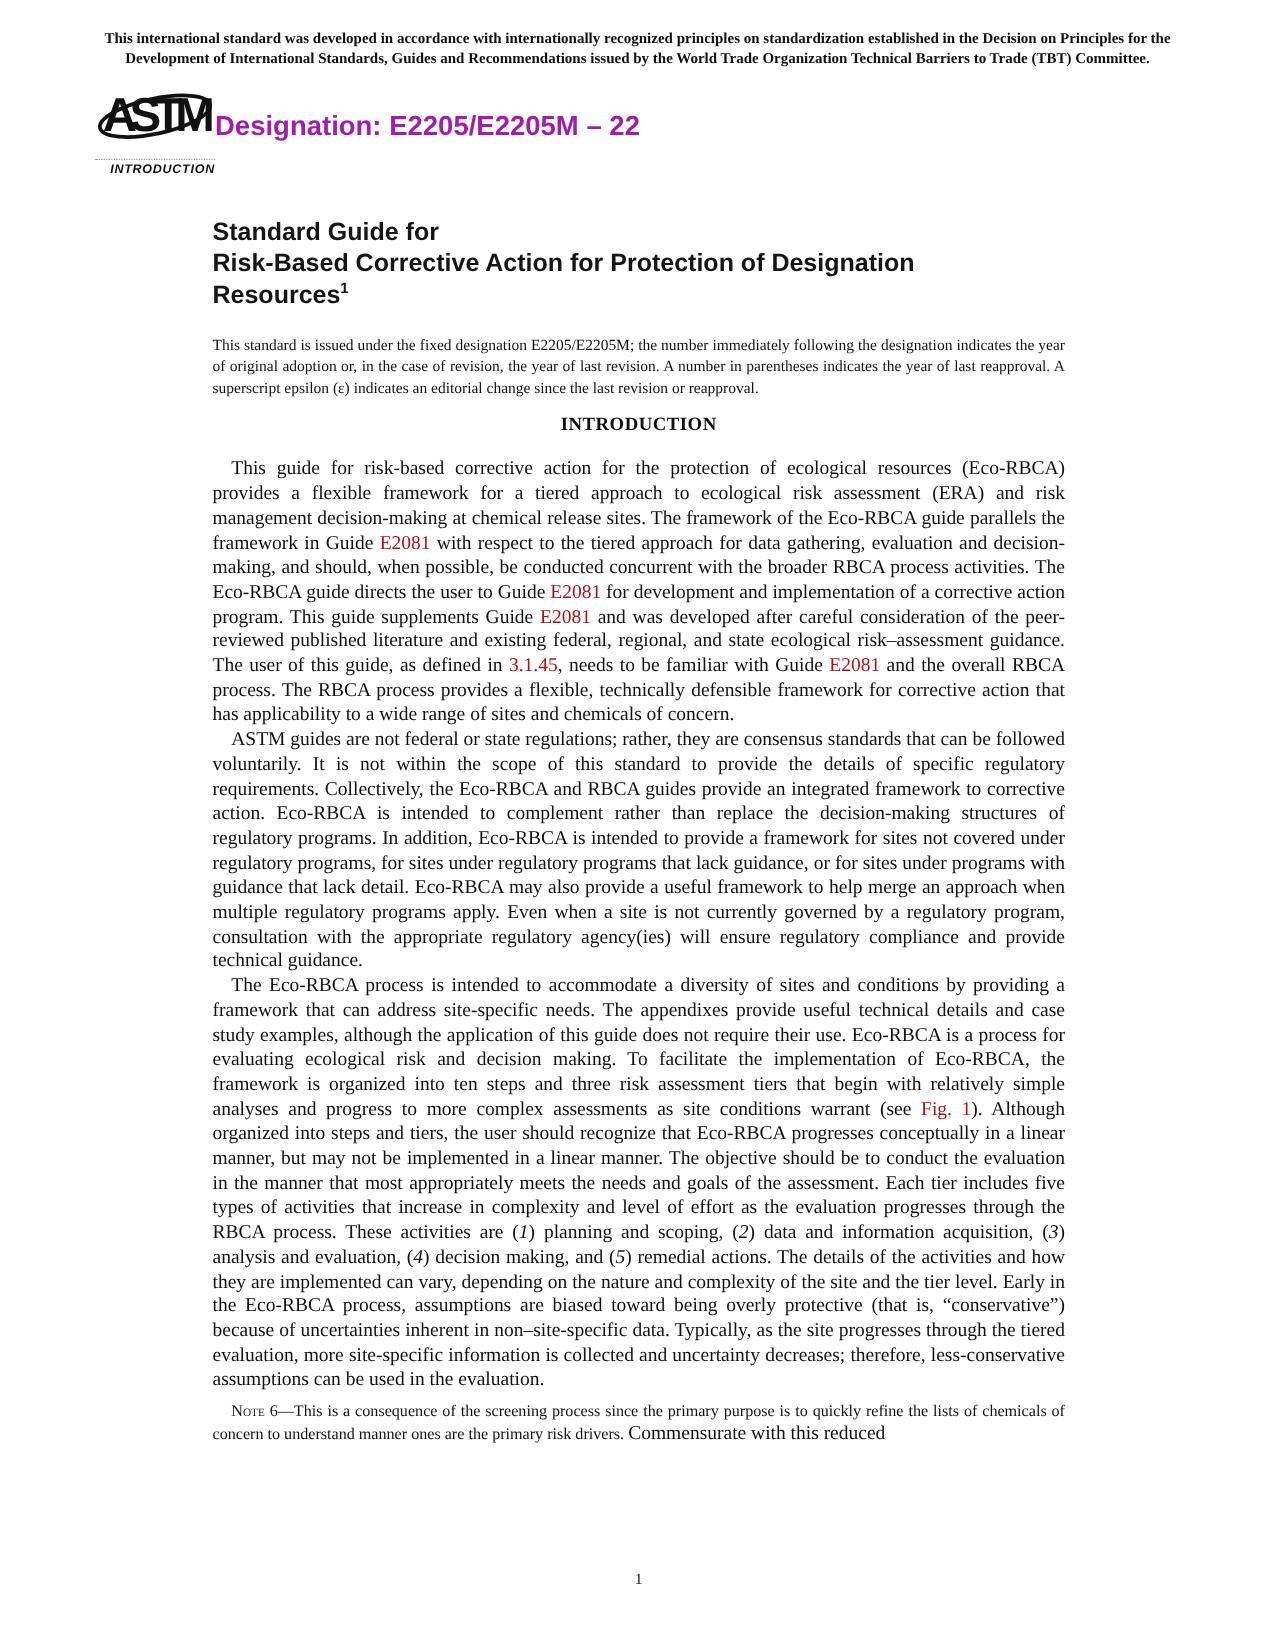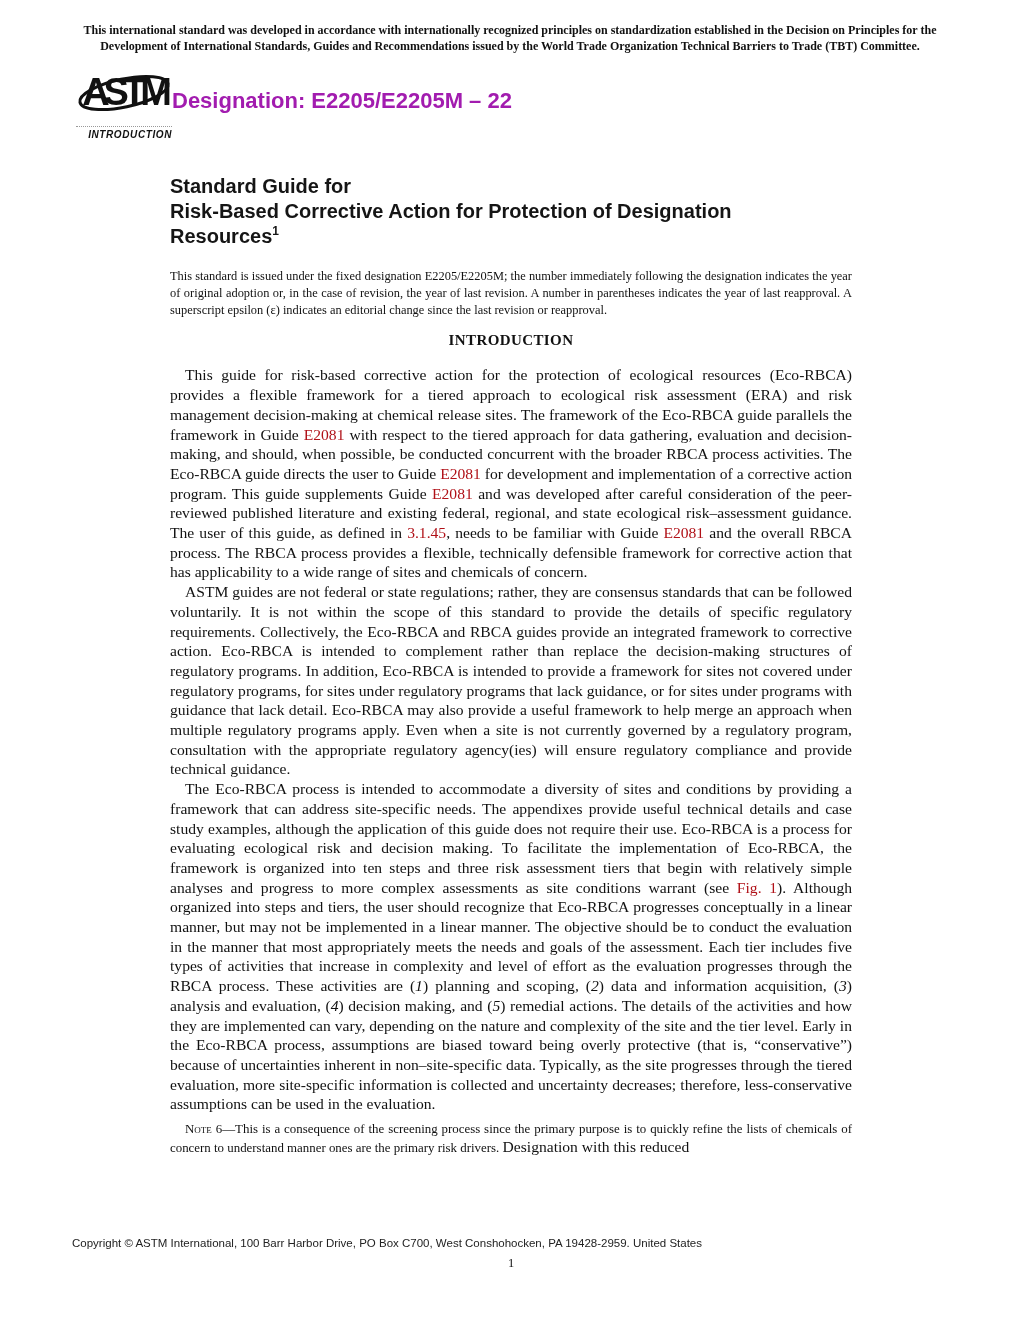--- a/index.html
+++ b/index.html
@@ -108,22 +108,21 @@
     </h1>
 
     <div class="issuance">This standard is issued under the fixed designation E2205/E2205M; the number immediately following the designation indicates the year of original adoption or, in the case of revision, the year of last revision. A number in parentheses indicates the year of last reapproval. A superscript epsilon (ε) indicates an editorial change since the last revision or reapproval.</div>
 
     <h2 class="intro-heading">INTRODUCTION</h2>
 
     <div class="body-text">
       <p class="para"><span>This guide for risk-based corrective action for the protection of ecological resources (Eco-RBCA) provides a flexible framework for a tiered approach to ecological risk assessment (ERA) and risk management decision-making at chemical release sites. The framework of the Eco-RBCA guide parallels the framework in Guide </span><span class="seg-link">E2081</span><span> with respect to the tiered approach for data gathering, evaluation and decision-making, and should, when possible, be conducted concurrent with the broader RBCA process activities. The Eco-RBCA guide directs the user to Guide </span><span class="seg-link">E2081</span><span> for development and implementation of a corrective action program. This guide supplements Guide </span><span class="seg-link">E2081</span><span> and was developed after careful consideration of the peer-reviewed published literature and existing federal, regional, and state ecological risk–assessment guidance. The user of this guide, as defined in </span><span class="seg-link">3.1.45</span><span>, needs to be familiar with Guide </span><span class="seg-link">E2081</span><span> and the overall RBCA process. The RBCA process provides a flexible, technically defensible framework for corrective action that has applicability to a wide range of sites and chemicals of concern.</span></p>
       <p class="para"><span>ASTM guides are not federal or state regulations; rather, they are consensus standards that can be followed voluntarily. It is not within the scope of this standard to provide the details of specific regulatory requirements. Collectively, the Eco-RBCA and RBCA guides provide an integrated framework to corrective action. Eco-RBCA is intended to complement rather than replace the decision-making structures of regulatory programs. In addition, Eco-RBCA is intended to provide a framework for sites not covered under regulatory programs, for sites under regulatory programs that lack guidance, or for sites under programs with guidance that lack detail. Eco-RBCA may also provide a useful framework to help merge an approach when multiple regulatory programs apply. Even when a site is not currently governed by a regulatory program, consultation with the appropriate regulatory agency(ies) will ensure regulatory compliance and provide technical guidance.</span></p>
       <p class="para"><span>The Eco-RBCA process is intended to accommodate a diversity of sites and conditions by providing a framework that can address site-specific needs. The appendixes provide useful technical details and case study examples, although the application of this guide does not require their use. Eco-RBCA is a process for evaluating ecological risk and decision making. To facilitate the implementation of Eco-RBCA, the framework is organized into ten steps and three risk assessment tiers that begin with relatively simple analyses and progress to more complex assessments as site conditions warrant (see </span><span class="seg-link">Fig. 1</span><span>). Although organized into steps and tiers, the user should recognize that Eco-RBCA progresses conceptually in a linear manner, but may not be implemented in a linear manner. The objective should be to conduct the evaluation in the manner that most appropriately meets the needs and goals of the assessment. Each tier includes five types of activities that increase in complexity and level of effort as the evaluation progresses through the RBCA process. These activities are (</span><span class="seg-i">1</span><span>) planning and scoping, (</span><span class="seg-i">2</span><span>) data and information acquisition, (</span><span class="seg-i">3</span><span>) analysis and evaluation, (</span><span class="seg-i">4</span><span>) decision making, and (</span><span class="seg-i">5</span><span>) remedial actions. The details of the activities and how they are implemented can vary, depending on the nature and complexity of the site and the tier level. Early in the Eco-RBCA process, assumptions are biased toward being overly protective (that is, “conservative”) because of uncertainties inherent in non–site-specific data. Typically, as the site progresses through the tiered evaluation, more site-specific information is collected and uncertainty decreases; therefore, less-conservative assumptions can be used in the evaluation.</span></p>
-      <p class="para note"><span class="seg-sc">Note 6—</span><span>This is a consequence of the screening process since the primary purpose is to quickly refine the lists of chemicals of concern to understand manner ones are the primary risk drivers. </span><span class="seg-big">Designation with this reduced</span></p>
+      <p class="para note"><span class="seg-sc">Note 6—</span><span>This is a consequence of the screening process since the primary purpose is to quickly refine the lists of chemicals of concern to understand manner ones are the primary risk drivers. </span><span class="seg-big">Commensurate with this reduced</span></p>
     </div>
 
   </div>
 
-  <div class="footer-copyright">Copyright © ASTM International, 100 Barr Harbor Drive, PO Box C700, West Conshohocken, PA 19428-2959. United States</div>
 
   <div class="page-number">1</div>
 
 </div>
 
 </body></html>

